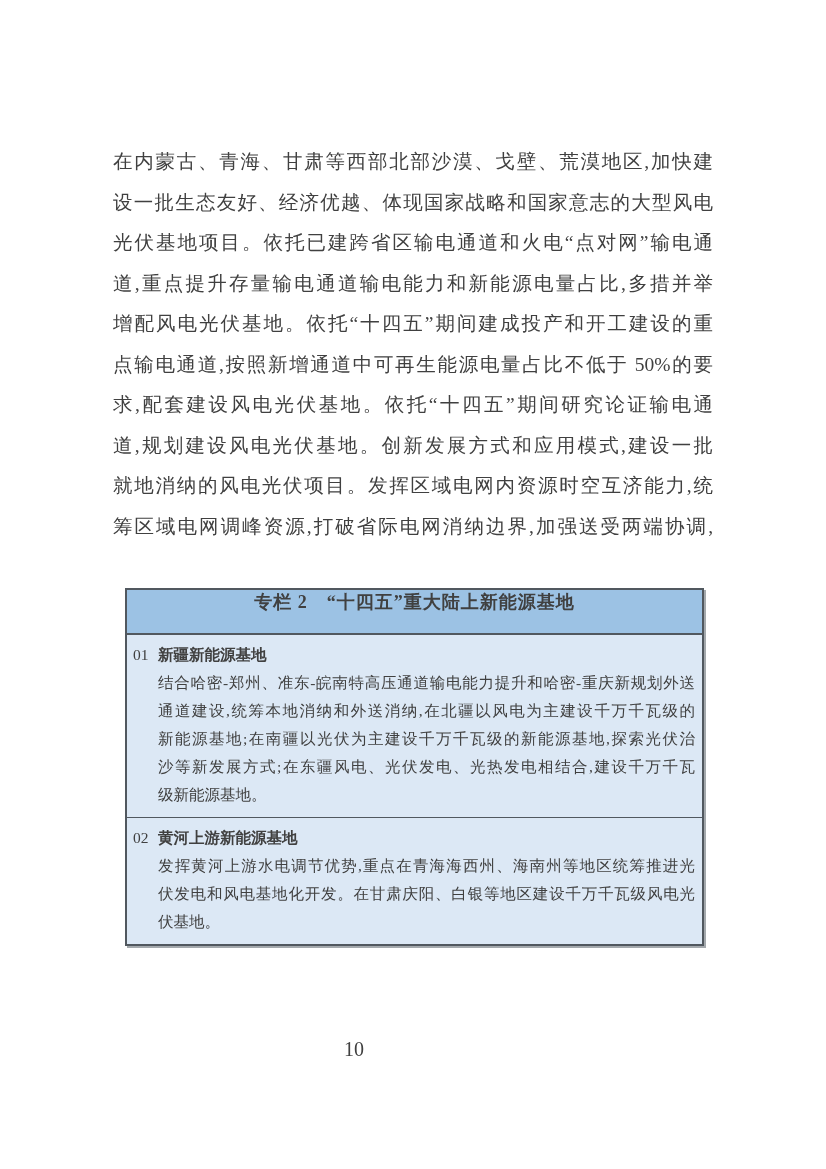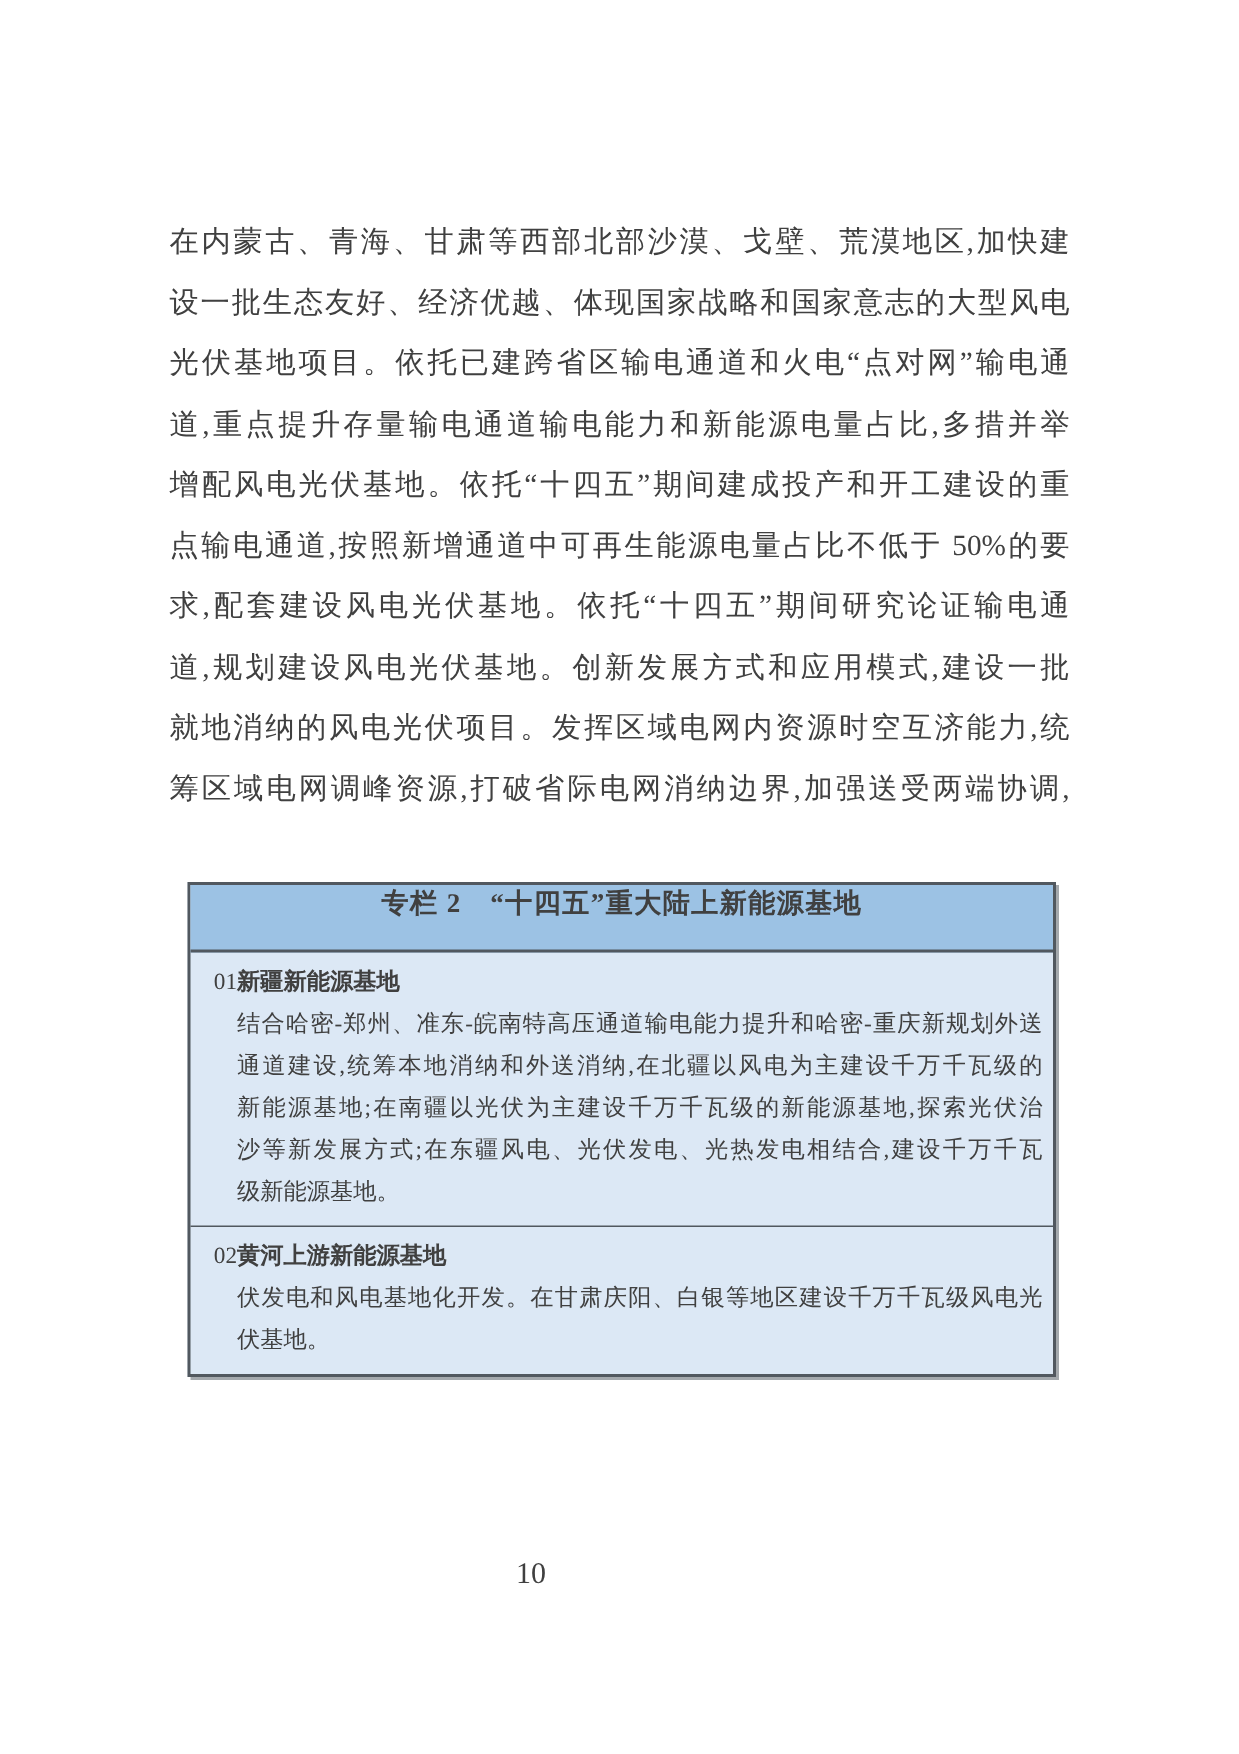--- a/index.html
+++ b/index.html
@@ -57,21 +57,20 @@
   }
   .sec-heading{
     display:flex;
     font-weight:bold;
   }
   .sec-num{
     display:inline-block;
     width:25px;
     flex:0 0 25px;
     font-weight:normal;
-    text-align:right;
   }
   .bline{
     margin-left:25px;
     text-align:justify;
     text-align-last:justify;
     text-justify:inter-character;
   }
   .bline.last{
     text-align-last:left;
   }
@@ -116,20 +115,21 @@
       <div class="bline">新能源基地;在南疆以光伏为主建设千万千瓦级的新能源基地,探索光伏治</div>
       <div class="bline">沙等新发展方式;在东疆风电、光伏发电、光热发电相结合,建设千万千瓦</div>
       <div class="bline last">级新能源基地。</div>
     </div>
 
     <div class="section divided">
       <div class="sec-heading">
         <span class="sec-num">02</span>
         <span class="sec-title">黄河上游新能源基地</span>
       </div>
+      <div class="bline">发挥黄河上游水电调节优势,重点在青海海西州、海南州等地区统筹推进光</div>
       <div class="bline">伏发电和风电基地化开发。在甘肃庆阳、白银等地区建设千万千瓦级风电光</div>
       <div class="bline last">伏基地。</div>
     </div>
   </div>
 
   <div class="page-number">10</div>
 
 </div>
 
 </body></html>

